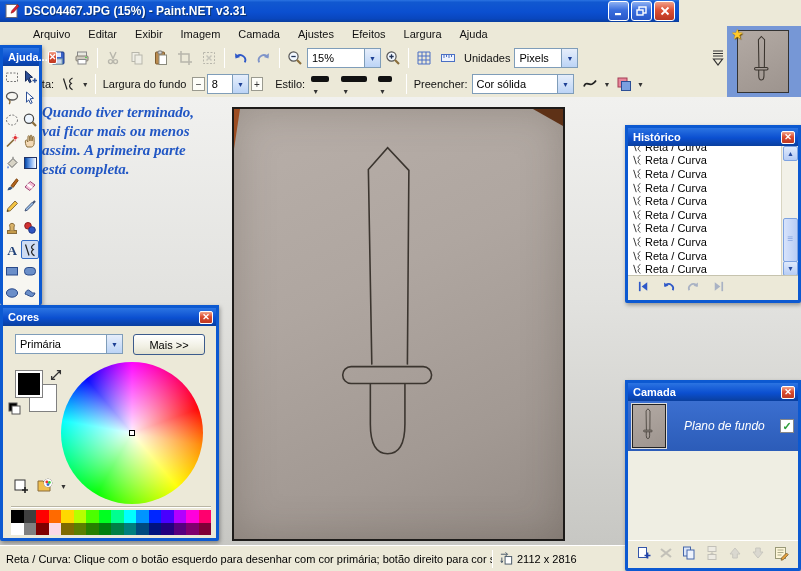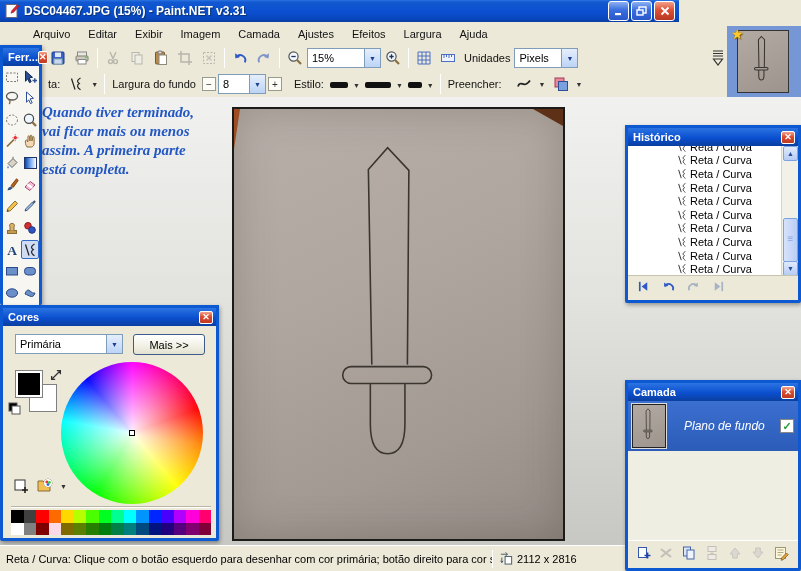--- a/index.html
+++ b/index.html
@@ -77,21 +77,21 @@
   .swatch-primary { position:absolute; left:12px; top:44px; width:28px; height:28px; background:#000; border:1px solid #808080; box-shadow:inset 0 0 0 2px #fff; z-index:2; }
   .swatch-secondary { position:absolute; left:26px; top:58px; width:28px; height:28px; background:#fff; border:1px solid #808080; z-index:1; }
   .palette-divider { position:absolute; left:8px; top:180px; width:200px; height:0; border-top:1px solid #b9b5a4; border-bottom:1px solid #fff; }
   .swatch-grid { position:absolute; left:8px; top:184px; display:grid; grid-template-columns:repeat(16,12.5px); grid-auto-rows:12.5px; }
   .swatch { width:12.5px; height:12.5px; }
 
   
   .history-pal { left:625px; top:125px; width:176px; height:178px; }
   .hist-body { position:relative; height:130px; background:#fff; overflow:hidden; border-bottom:1px solid #c6c3ae; }
   .hist-list { position:absolute; left:0; top:-6px; right:17px; }
-  .hist-row { height:13.6px; display:flex; align-items:center; padding-left:3px; white-space:nowrap; color:#000;margin-left:45px; }
+  .hist-row { height:13.6px; display:flex; align-items:center; padding-left:3px; white-space:nowrap; color:#000; }
   .hist-row svg { width:12px; height:12px; margin-right:2px; flex:none; }
   .xp-scroll { position:absolute; right:0; top:0; width:17px; height:130px; background:#f2f1e8; border-left:1px solid #d8d5c2; }
   .scr-btn { position:absolute; left:1px; width:15px; height:15px; border:1px solid #7da2e0; border-radius:2px;
     background:linear-gradient(180deg,#e0eafc,#b6ccf4); color:#274b9f; font-size:7px; display:flex; align-items:center; justify-content:center; }
   .scr-thumb { position:absolute; left:1px; top:72px; width:15px; height:44px; border:1px solid #7da2e0; border-radius:2px;
     background:linear-gradient(90deg,#d7e3fb,#b9cdf5); }
   .scr-thumb::after { content:"≡"; color:#89a7e2; font-size:10px; position:absolute; left:3.5px; top:14px; }
   .hist-btns { height:23px; display:flex; align-items:center; gap:10px; padding-left:8px; background:#ece9d8; }
   .hist-btns svg { width:15px; height:15px; }
 
@@ -282,20 +282,24 @@
       <span>8</span>
         <span class="dd">▼</span>
     </span>
     <span class="mini-btn">+</span>
     <span class="tlabel" style="padding-left:10px">Estilo:</span>
     <span><span class="dash" style="width:18px;height:6px;margin:0 2px"></span><span class="dda">▼</span></span>
     <span><span class="dash" style="width:26px;height:6px;margin:0 2px"></span><span class="dda">▼</span></span>
     <span><span class="dash" style="width:14px;height:6px;margin:0 2px"></span><span class="dda">▼</span></span>
     <span class="tsep"></span>
     <span class="tlabel">Preencher:</span>
+    <span class="xp-combo" style="width:118px">
+      <span>Cor sólida</span>
+        <span class="dd">▼</span>
+    </span>
     <span class="tbtn" style="margin-left:6px">
         <svg viewBox="0 0 16 16">
           <path d="M2 10.5 C4.5 3 8 13.5 14 4.5" fill="none" stroke="#222" stroke-width="1.8"></path>
         </svg>
       </span>
     <span class="dda">▼</span>
     <span class="tbtn">
         <svg viewBox="0 0 16 16">
           <rect x="2" y="2" width="9" height="9" fill="#e8879b" stroke="#a33c55"></rect>
           <rect x="5.5" y="5.5" width="9" height="9" fill="#7aa0e0" stroke="#2c4f96"></rect>
@@ -336,21 +340,21 @@
               <rect x="110" y="260" width="90" height="17" rx="8.5"></rect>
               <path d="M138 277 L138 318 Q138 348 155.5 348 Q173 348 173 318 L173 277"></path>
             </g>
           </svg></span>
     </div>
     <span class="tab-star">★</span>
   </div>
 
   <div class="abs palette tools-pal">
     <div class="pal-title">
-      <span>Ferr...</span>
+      <span>Ajuda...</span>
       <span class="pal-close">✕</span>
     </div>
     <div class="tools-grid" id="toolsGrid">
         <span class="tool-cell">
           <svg viewBox="0 0 16 16">
             <rect x="2.5" y="4" width="11" height="8.5" fill="none" stroke="#777" stroke-dasharray="2 1.5"></rect>
           </svg>
         </span>
         <span class="tool-cell">
           <svg viewBox="0 0 16 16">

